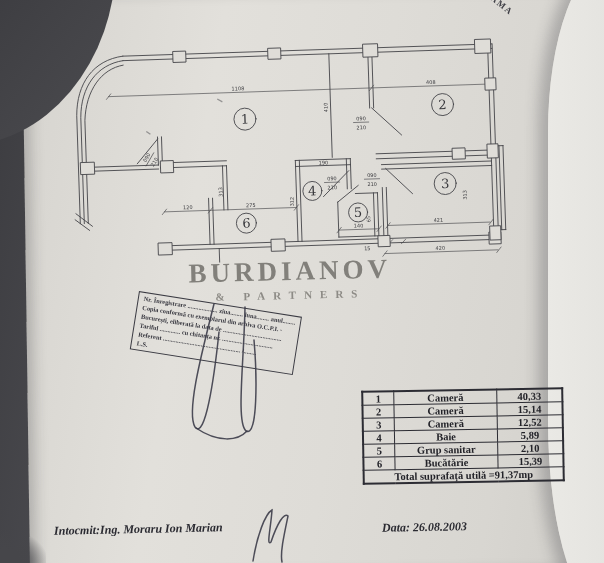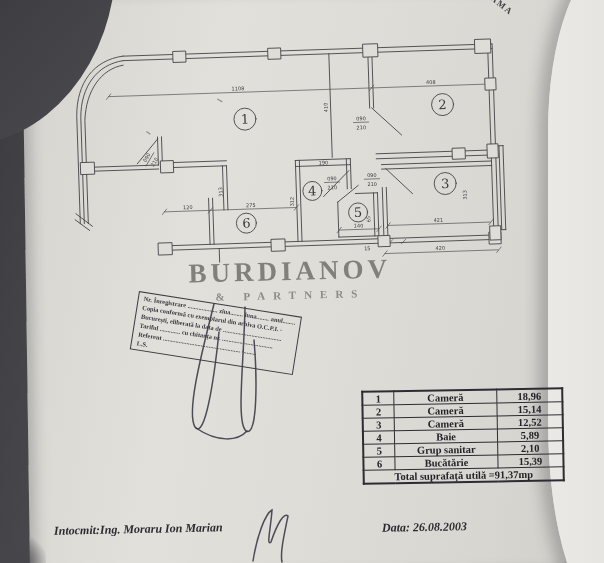--- a/index.html
+++ b/index.html
@@ -173,21 +173,21 @@
     <path class="sig" d="M245,307 C244,362 236,422 246,431 C258,438 257,375 254,340"></path>
     <path class="sig" d="M196,428 C218,443 238,441 247,431"></path>
     <path class="sig" d="M253,561 C257,536 265,514 272,510 C271,527 266,547 271,542 C277,524 284,512 288,516 C284,535 280,553 282,562"></path>
   </svg>
 
   <table class="areas">
     <tbody>
       <tr>
         <td class="c-no">1</td>
         <td class="c-name">Cameră</td>
-        <td class="c-val">18,96</td>
+        <td class="c-val">40,33</td>
       </tr>
       <tr>
         <td class="c-no">2</td>
         <td class="c-name">Cameră</td>
         <td class="c-val">15,14</td>
       </tr>
       <tr>
         <td class="c-no">3</td>
         <td class="c-name">Cameră</td>
         <td class="c-val">12,52</td>

